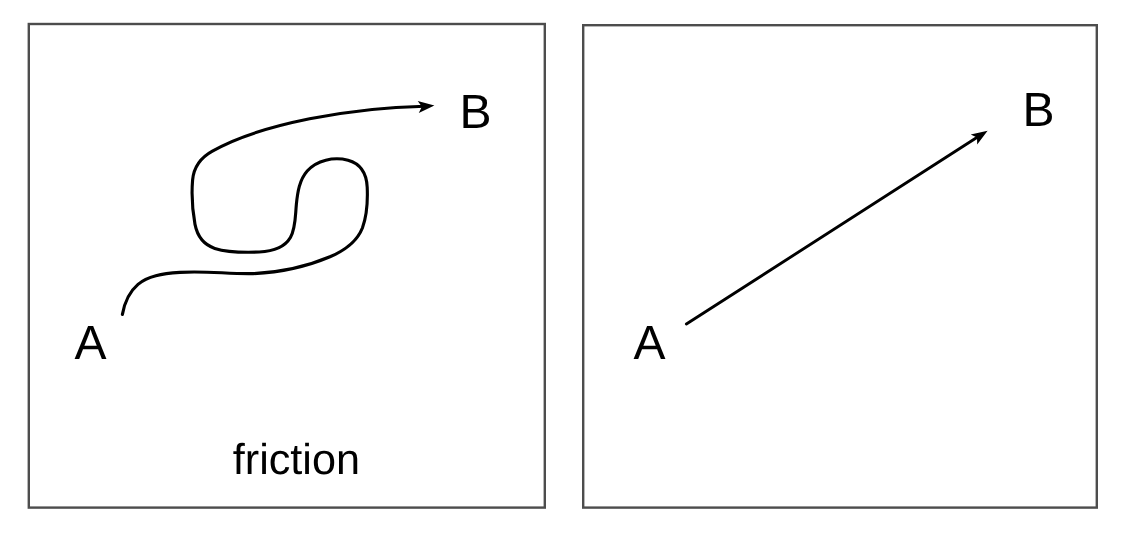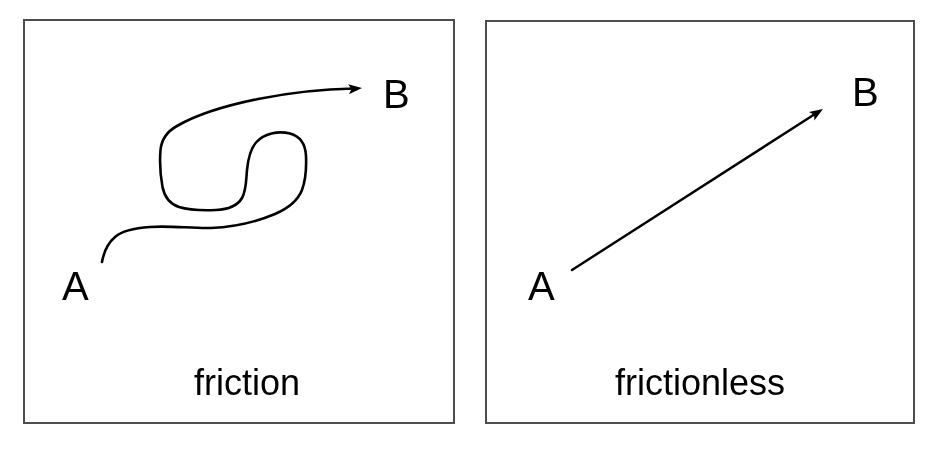--- a/index.html
+++ b/index.html
@@ -96,16 +96,15 @@
     <div class="caption">friction</div>
   </div>
 
   <div class="panel panel-frictionless">
     <svg width="430" height="404" viewBox="0 0 430 404">
       <path fill="none" stroke-width="2.4" stroke-linecap="round" d="M 87 250 L 330 94" stroke="#000000"></path>
       <path stroke="none" d="M 0 0 L -13.5 5 L -10.5 0 L -13.5 -5 Z" transform="translate(338 89) rotate(-32.7)" fill="#000000"></path>
     </svg>
     <span class="pt-label label-a">A</span>
     <span class="pt-label label-b">B</span>
-    <div class="caption">frictionless</div>
   </div>
 
 </div>
 
 </body></html>

